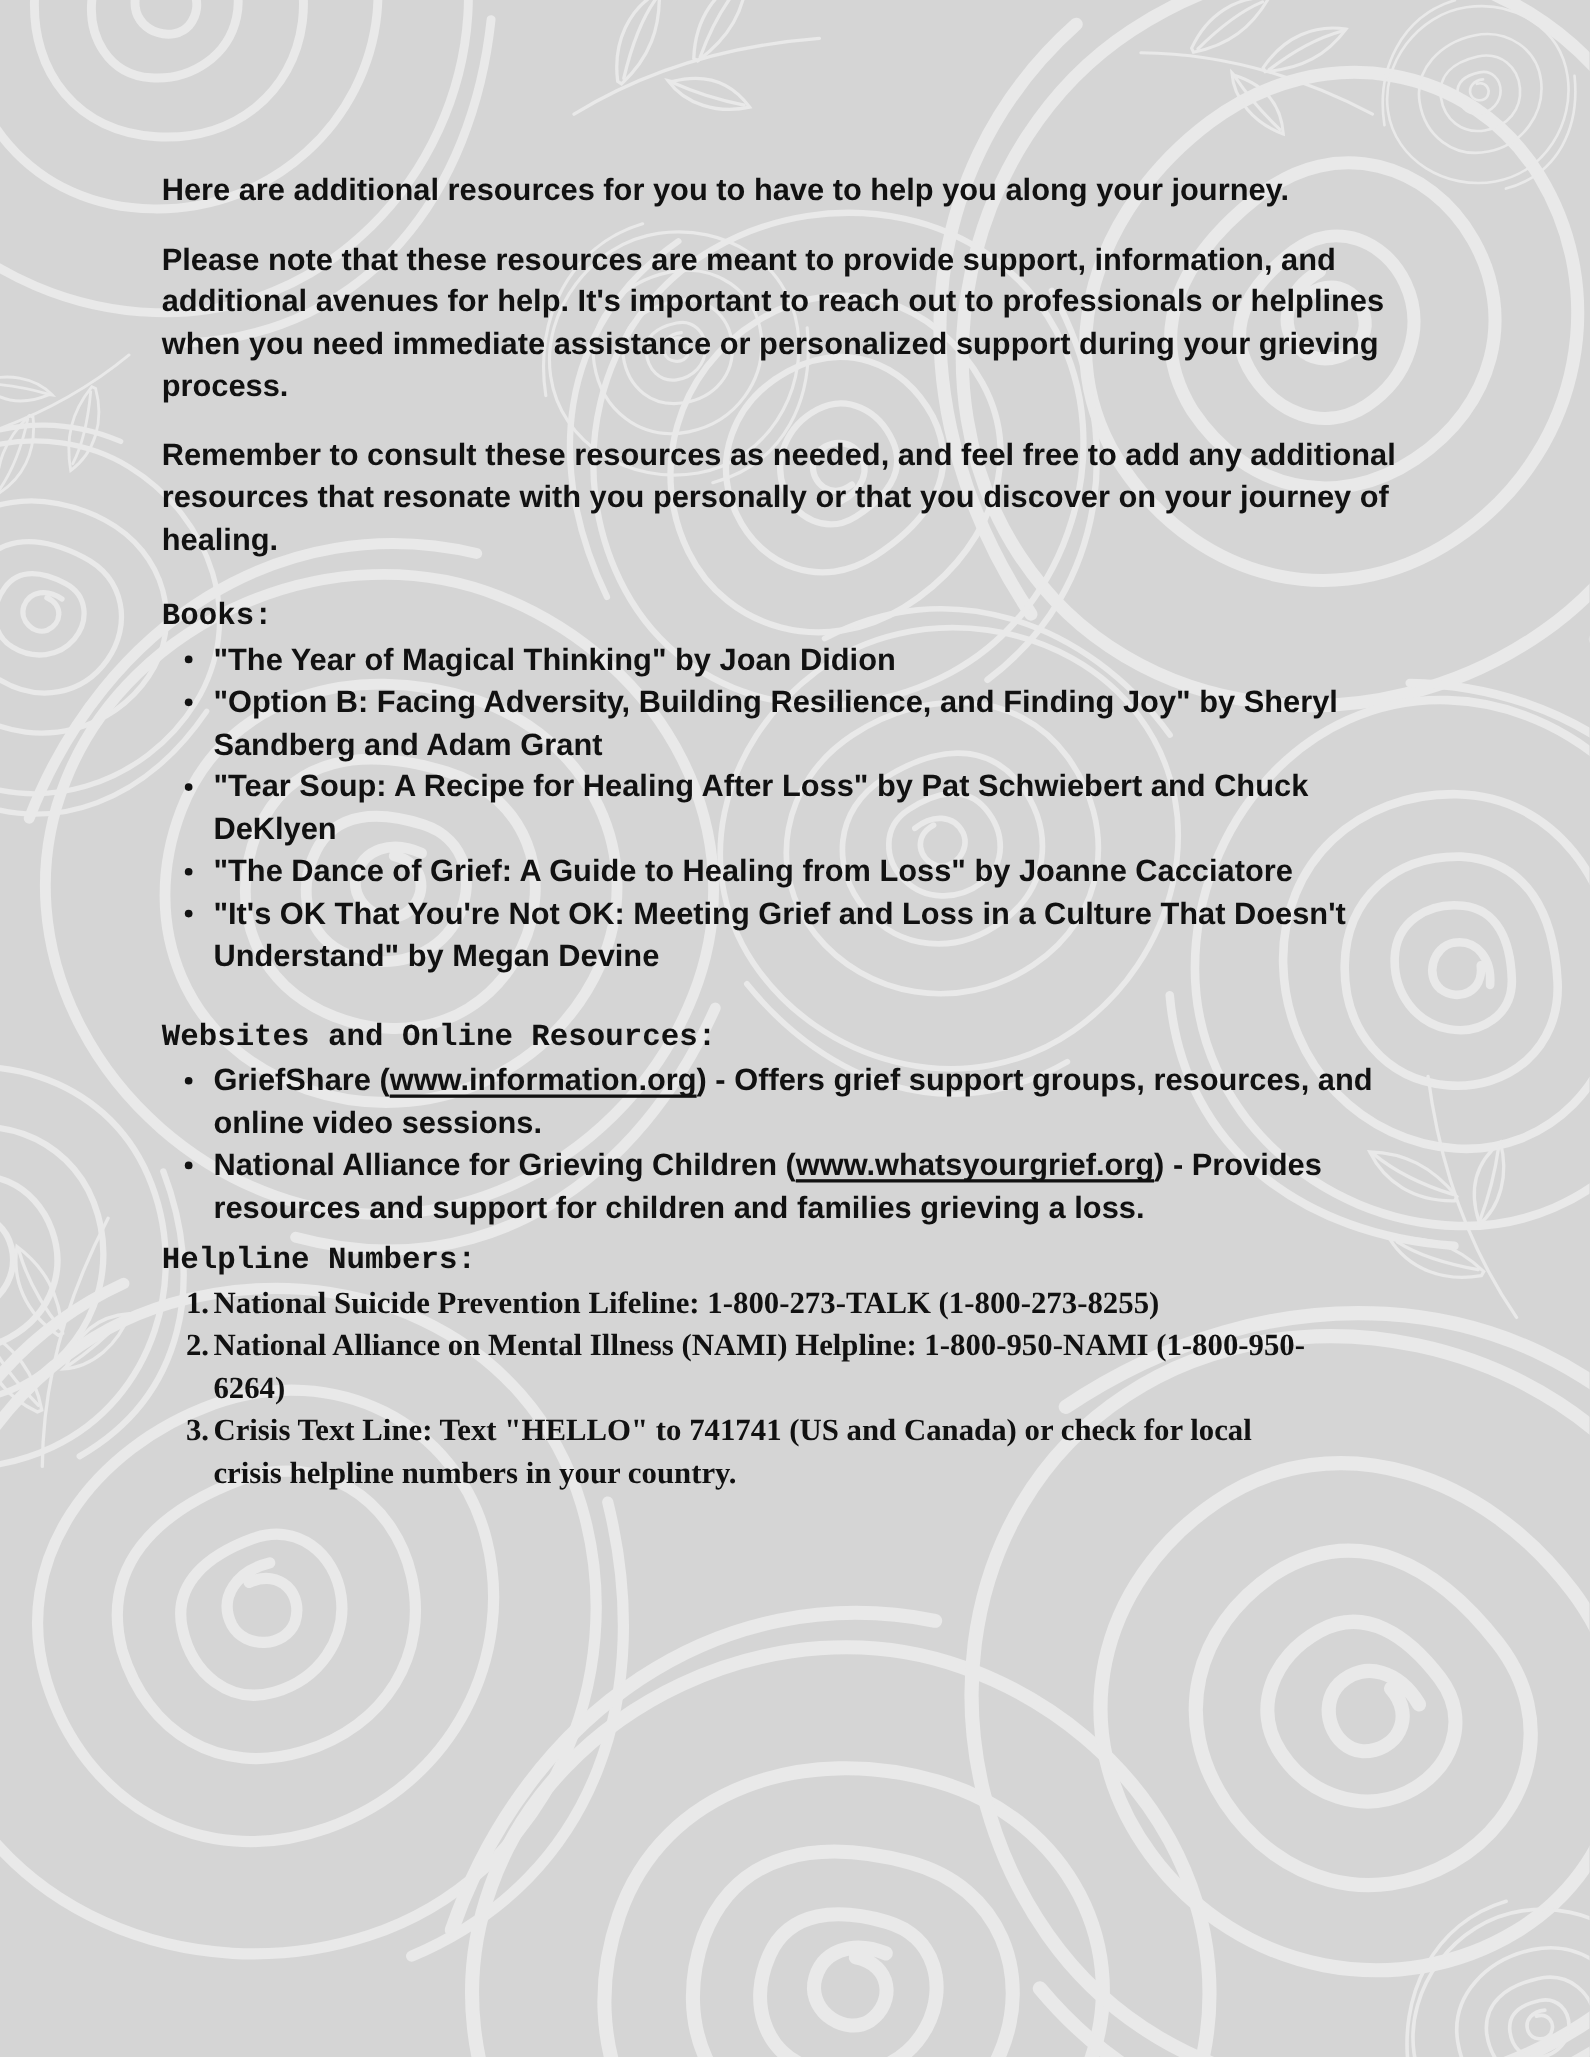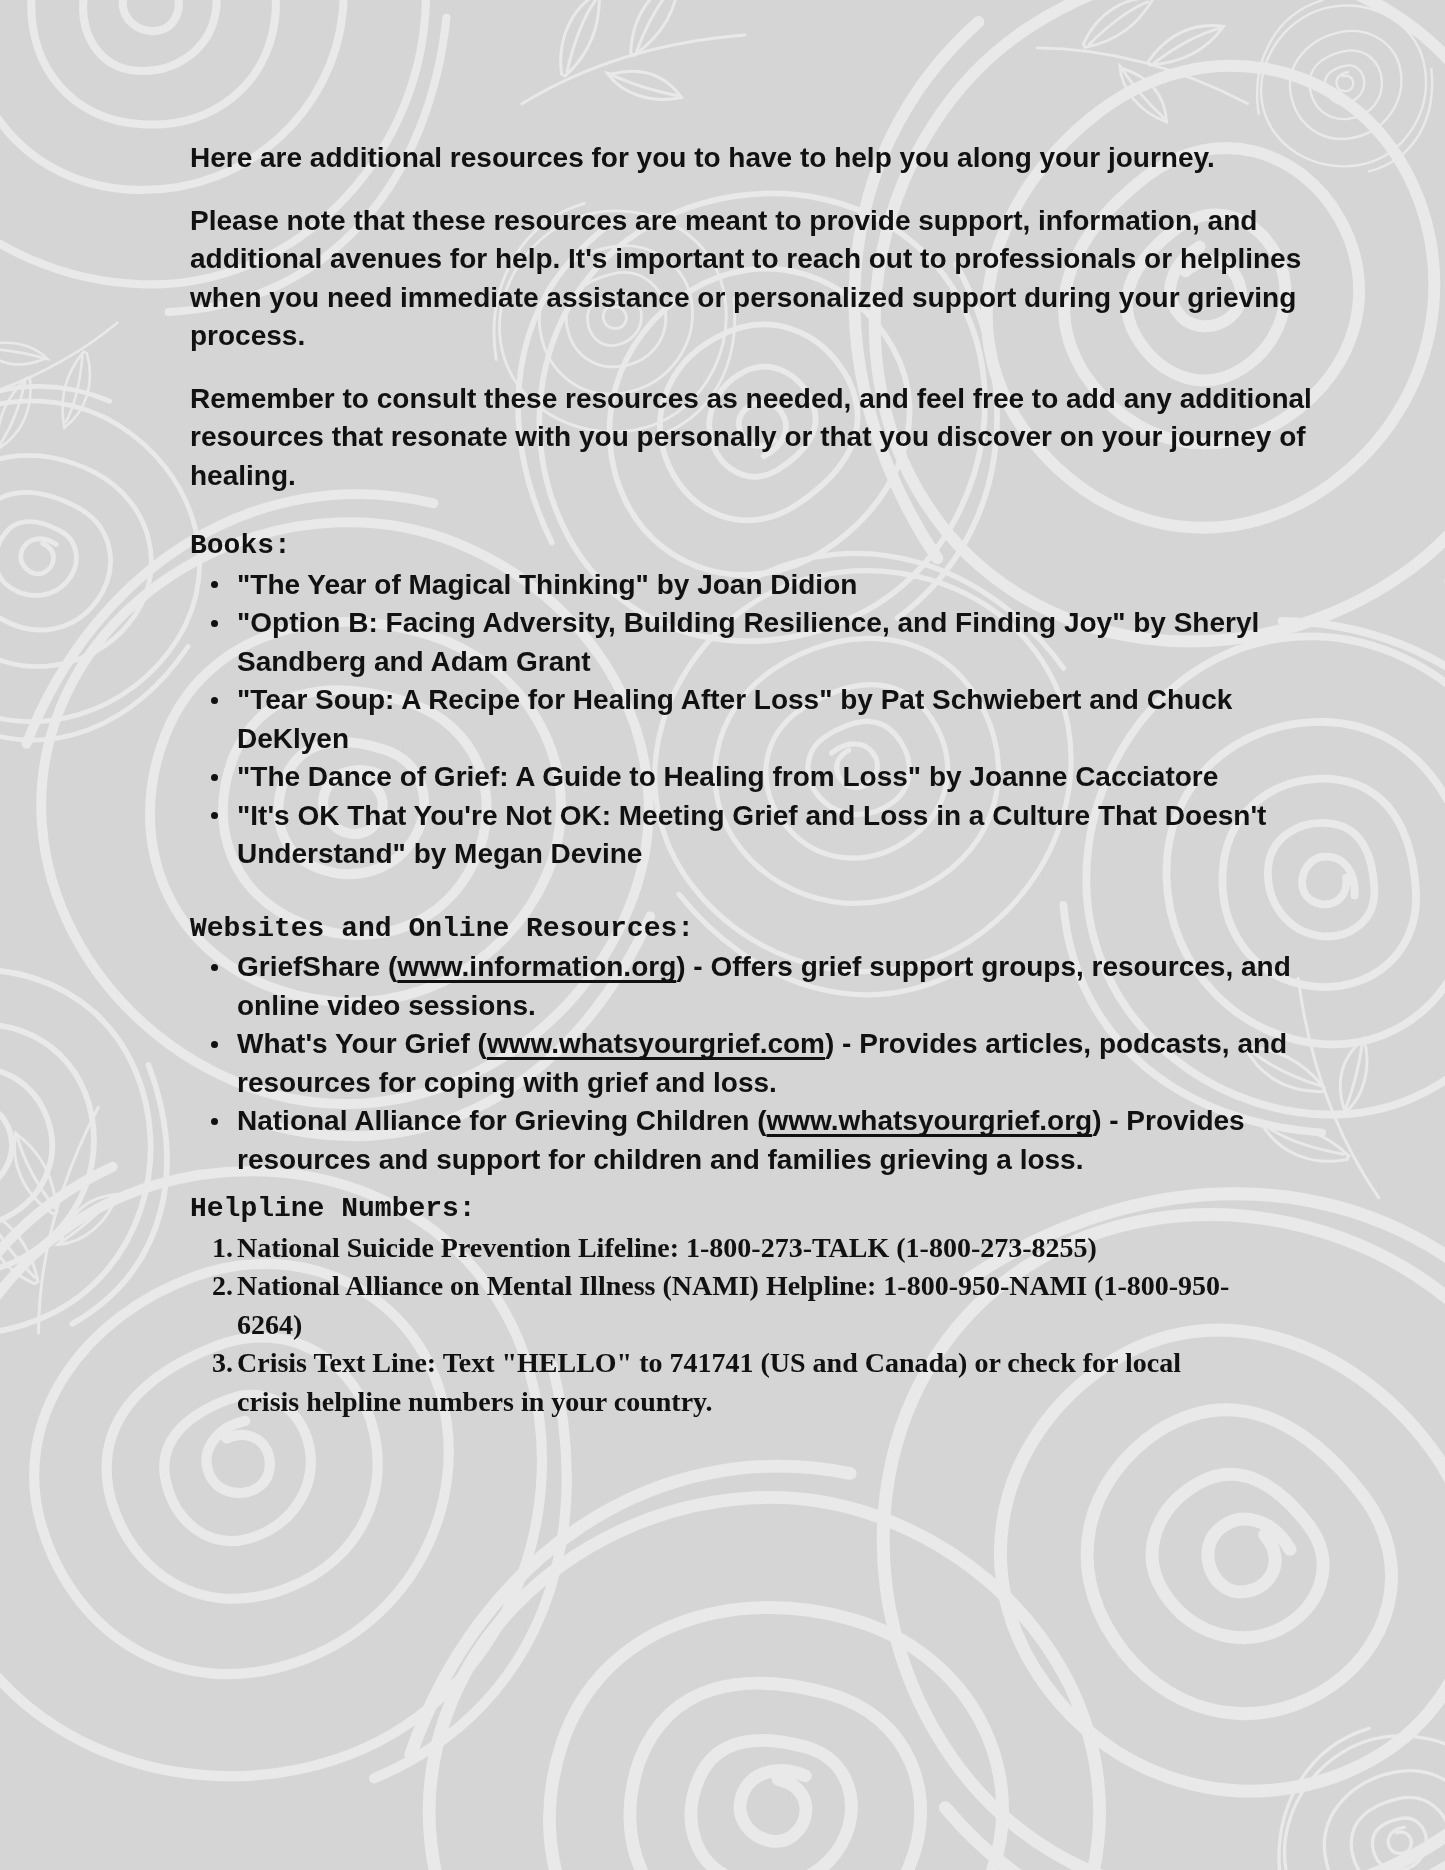--- a/index.html
+++ b/index.html
@@ -5,25 +5,24 @@
   html,body { margin:0; padding:0; }
   body {
     width:1445px; height:1870px;
     position:relative;
     overflow:hidden;
     background:#d5d5d5;
     font-family:"Liberation Sans","DejaVu Sans",sans-serif;
   }
   .bg-pattern { position:absolute; left:0; top:0; }
   .content {
-    position:absolute; left:147px; top:139px; width:1195px;
+    position:absolute; left:147px; top:154px; width:1195px;
     color:#111;
     font-size:28px; font-weight:700; line-height:38.5px;
     letter-spacing:0;
-    margin-left:43px;
   }
   .para { margin:0 0 24px 0; white-space:pre-line; }
   .section-heading { margin:0; padding-top:8px; white-space:pre-line;font-family:Liberation Mono, monospace; }
   ul.res-list, ol.res-list { padding:0 0 0 47px; margin:0; list-style:none; }
   ul.books-list { margin-bottom:28px; }
   ul.websites-list { margin-bottom:3px; }
   li { position:relative; white-space:pre-line; }
   ul.res-list > li::before {
     content:""; position:absolute; left:-26px; top:15.5px;
     width:7px; height:7px; border-radius:50%; background:#111;
@@ -107,22 +106,20 @@
 DeKlyen</li>
       <li>"The Dance of Grief: A Guide to Healing from Loss" by Joanne Cacciatore</li>
       <li>"It's OK That You're Not OK: Meeting Grief and Loss in a Culture That Doesn't
 Understand" by Megan Devine</li>
     </ul>
 
   <p class="section-heading">Websites and Online Resources:</p>
   <ul class="res-list websites-list" id="websites-list">
       <li><span>GriefShare (</span><a href="#" class="res-link">www.information.org</a><span>) - Offers grief support groups, resources, and
 online video sessions.</span></li>
-      <li><span>What's Your Grief (</span><a href="#" class="res-link">www.whatsyourgrief.com</a><span>) - Provides articles, podcasts, and
-resources for coping with grief and loss.</span></li>
       <li><span>National Alliance for Grieving Children (</span><a href="#" class="res-link">www.whatsyourgrief.org</a><span>) - Provides
 resources and support for children and families grieving a loss.</span></li>
     </ul>
 
   <p class="section-heading">Helpline Numbers:</p>
   <ol class="res-list helplines-list" id="helplines-list">
       <li>National Suicide Prevention Lifeline: 1-800-273-TALK (1-800-273-8255)</li>
       <li>National Alliance on Mental Illness (NAMI) Helpline: 1-800-950-NAMI (1-800-950-
 6264)</li>
       <li>Crisis Text Line: Text "HELLO" to 741741 (US and Canada) or check for local

